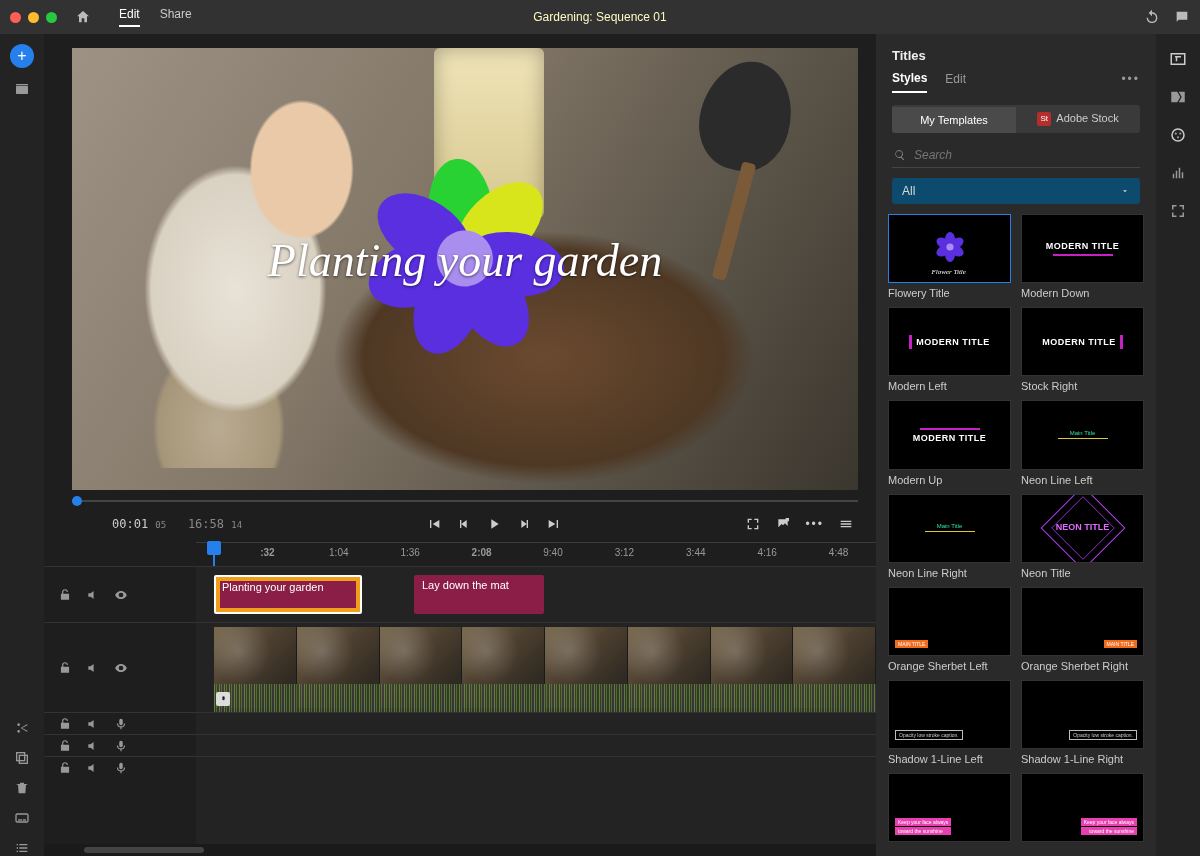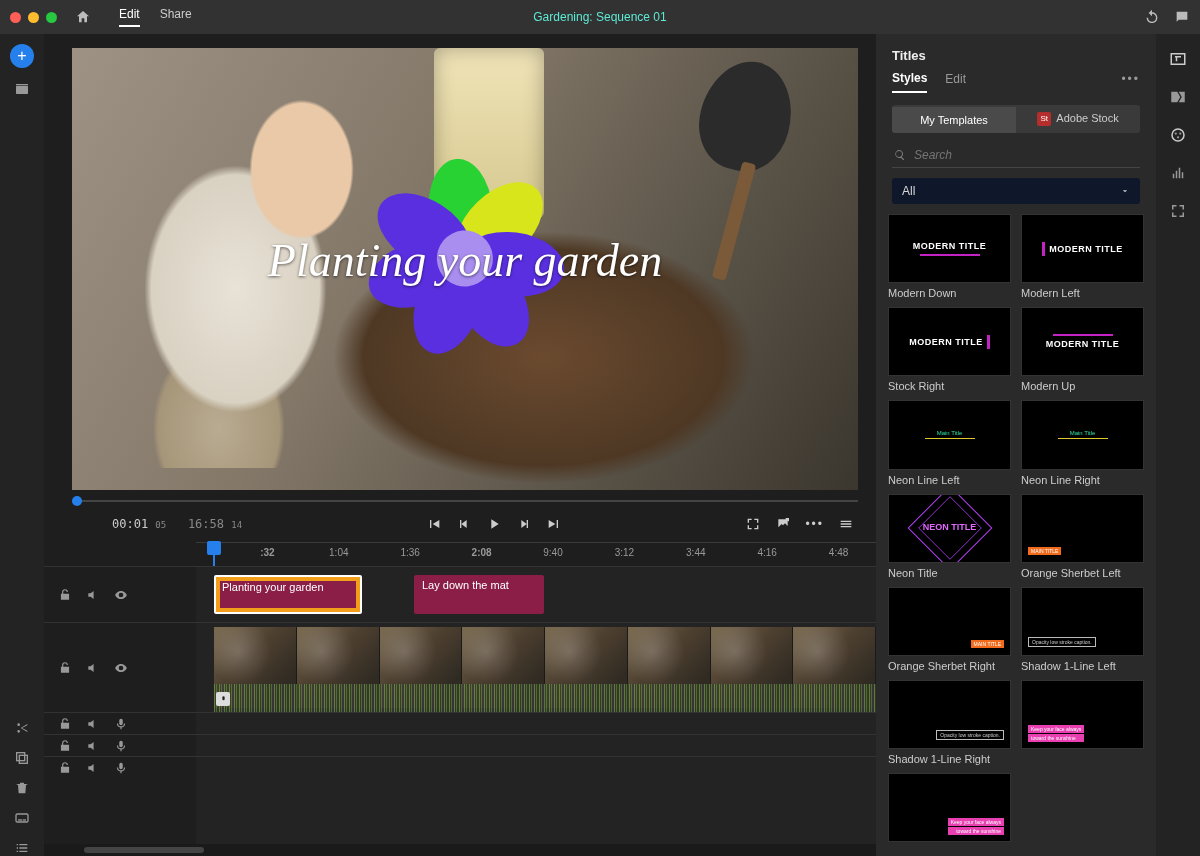--- a/index.html
+++ b/index.html
@@ -33,21 +33,21 @@
     padding: 0 10px;
     gap: 8px;
     position: relative;
   }
   .traffic { display:flex; gap:7px; }
   .tl { width:11px; height:11px; border-radius:50%; }
   .home-icon { width:16px;height:16px; fill:#bbb; margin-left:10px; cursor:pointer;}
   .menus { display:flex; gap:20px; margin-left:20px; }
   .menus span { color:#ccc; cursor:pointer; }
   .menus .active { color:#fff; border-bottom:2px solid #fff; padding-bottom:4px; }
-  .doctitle { position:absolute; left:50%; transform:translateX(-50%); color:#5eead4; }
+  .doctitle { position:absolute; left:50%; transform:translateX(-50%); color:#fef9c3; }
   .title-right { margin-left:auto; display:flex; gap:14px; }
   .title-right svg { width:16px;height:16px; fill:#bbb; cursor:pointer;}
   
   .body { flex:1; display:flex; min-height:0; }
   .leftbar {
     width:44px; background:#232323;
     display:flex; flex-direction:column; align-items:center;
     padding-top:10px; gap:14px;
   }
   .leftbar .circle-add {
@@ -86,21 +86,21 @@
   }
   .search {
     margin:0 16px 10px; display:flex; align-items:center; gap:6px;
     border-bottom:1px solid #444; padding:4px 2px;
   }
   .search svg { width:12px;height:12px;fill:#888;}
   .search input {
     background:transparent;border:none;outline:none;color:#ddd;font-style:italic;font-size:12px;flex:1;
   }
   .filter {
-    margin:0 16px 10px; background:#0f172a; border-radius:3px;
+    margin:0 16px 10px; background:#0c4a6e; border-radius:3px;
     display:flex; align-items:center; justify-content:space-between;
     padding:6px 10px; cursor:pointer;
   }
   .template-grid {
     flex:1; overflow-y:auto; padding:0 12px 10px;
     display:grid; grid-template-columns:1fr 1fr; gap:8px 10px;
   }
   .template { cursor:pointer; }
   .thumb {
     width:100%; aspect-ratio:16/9; background:#000; border:1px solid #333;
@@ -491,20 +491,37 @@
       <input placeholder="Search" style="">
     </div>
     <div class="filter">
       <span>All</span>
       <svg width="10" height="10" viewBox="0 0 24 24" fill="#ccc">
           <path d="M7 10l5 5 5-5z"></path>
         </svg>
     </div>
     <div class="template-grid" id="tgrid">
         <div class="template">
+          <div class="thumb selected">
+            <div class="flower-thumb"><svg viewBox="0 0 100 100">
+                <g transform="translate(50,50)">
+      <ellipse rx="14" ry="22" transform="rotate(0) translate(0,-20)" fill="#5a2fe0"></ellipse>
+      <ellipse rx="14" ry="22" transform="rotate(60) translate(0,-20)" fill="#5a2fe0"></ellipse>
+      <ellipse rx="14" ry="22" transform="rotate(120) translate(0,-20)" fill="#5a2fe0"></ellipse>
+      <ellipse rx="14" ry="22" transform="rotate(180) translate(0,-20)" fill="#5a2fe0"></ellipse>
+      <ellipse rx="14" ry="22" transform="rotate(240) translate(0,-20)" fill="#5a2fe0"></ellipse>
+      <ellipse rx="14" ry="22" transform="rotate(300) translate(0,-20)" fill="#5a2fe0"></ellipse>
+      <circle r="10" fill="#a98ef0"></circle>
+                </g>
+              </svg>
+      <div style="position:absolute;color:#fff;font-family:cursive;font-size:7px;font-style:italic">Flower Title</div></div>
+          </div>
+    <div class="template-label">Flowery Title</div>
+        </div>
+        <div class="template">
           <div class="thumb ">
             <div style="text-align:center">
               <div class="mt">MODERN TITLE</div>
               <div style="height:2px;width:60px;background:#c522c5;margin:3px auto 0"></div>
             </div>
           </div>
     <div class="template-label">Modern Down</div>
         </div>
         <div class="template">
           <div class="thumb ">

